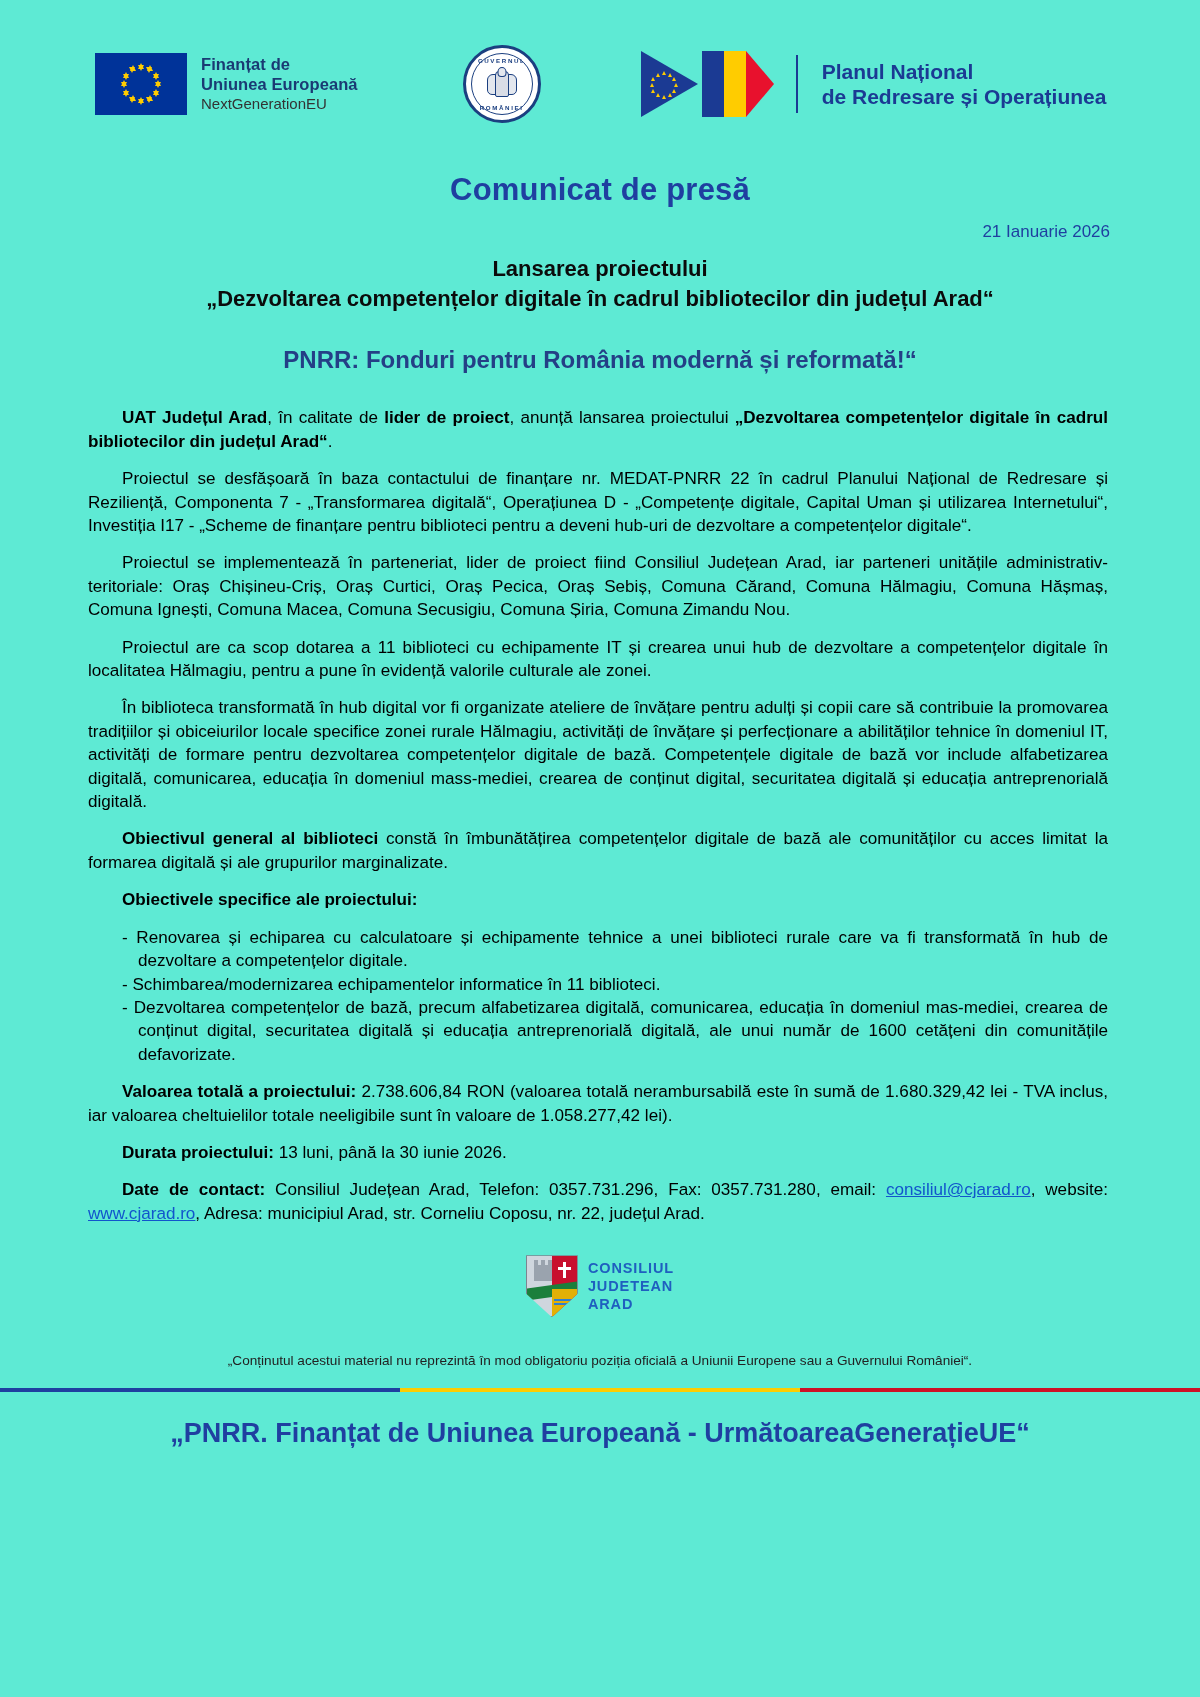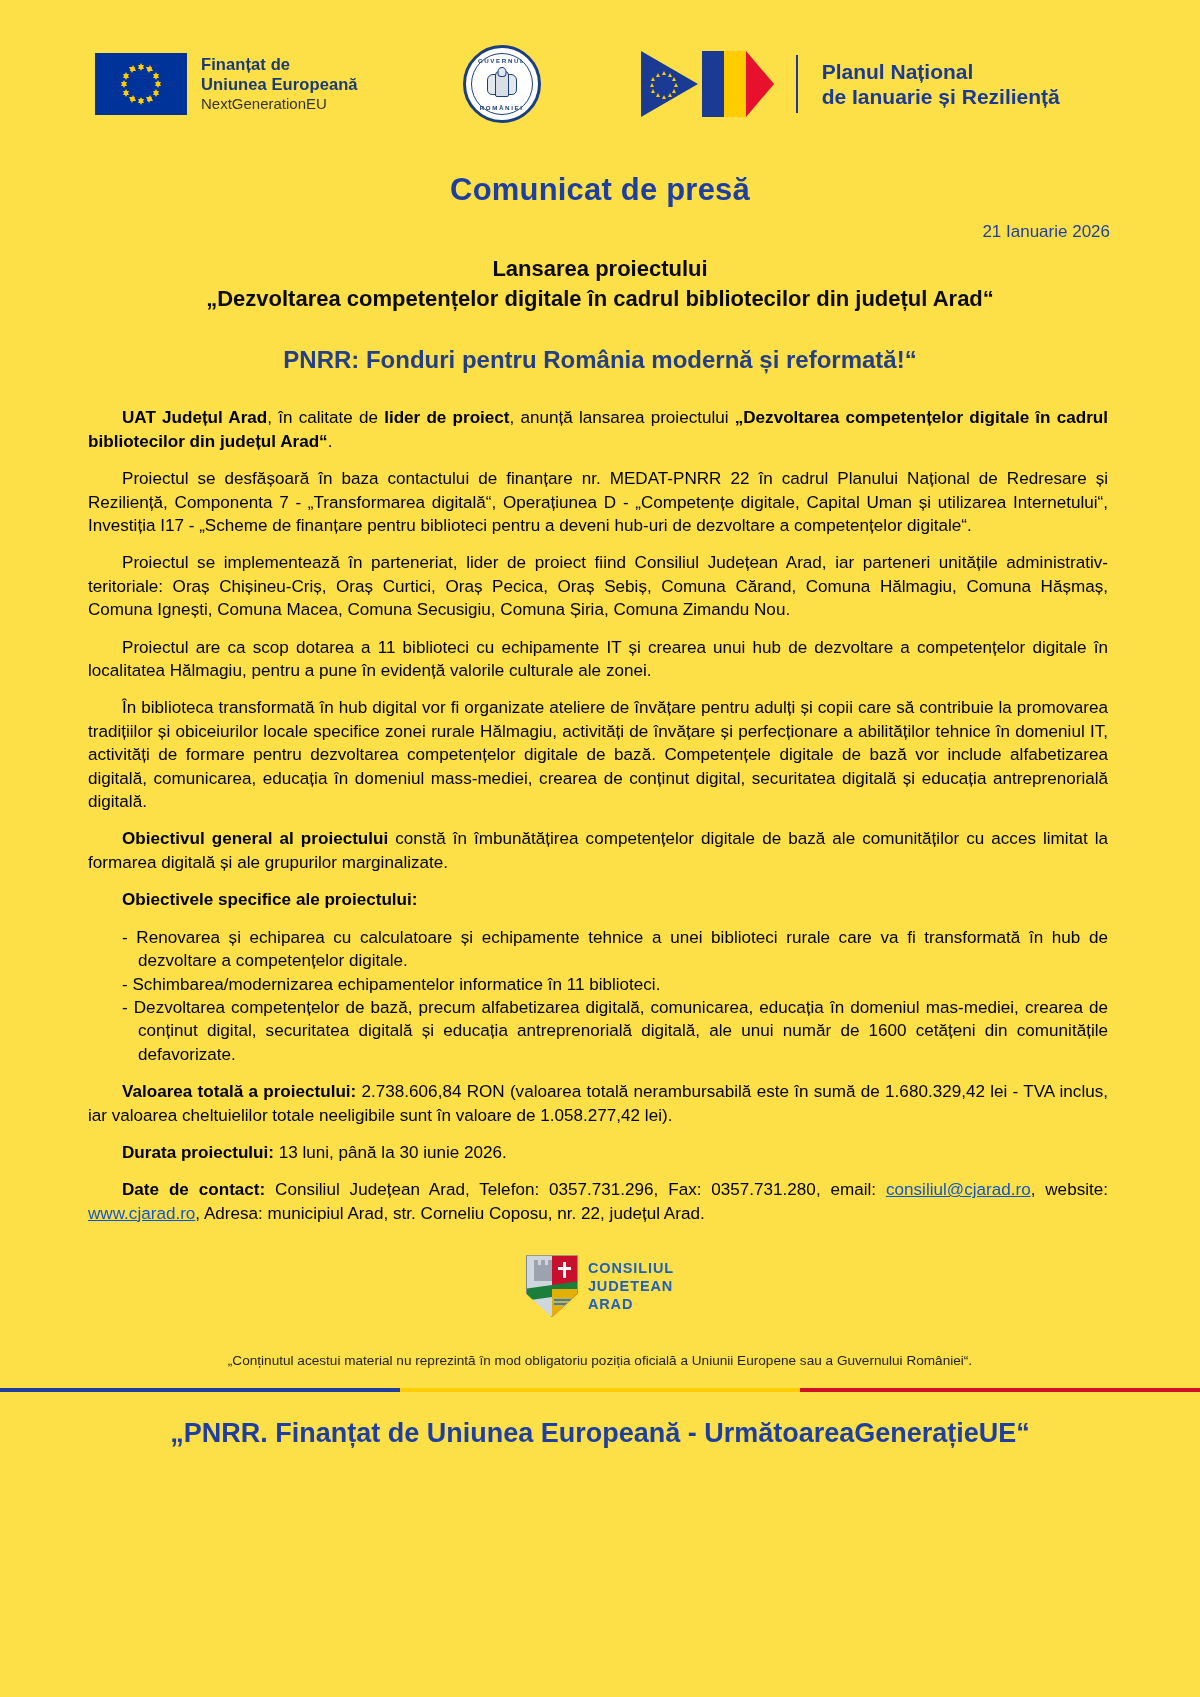--- a/index.html
+++ b/index.html
@@ -13,21 +13,21 @@
     font-family: "Liberation Sans", sans-serif;
     color: #000000;
     -webkit-font-smoothing: antialiased;
   }
   .page {
     width: 1200px;
     min-height: 1697px;
     position: relative;
     box-sizing: border-box;
     padding: 0;
-    background: #fde047;
+    background: #5eead4;
   }
 
   
   .logo-strip {
     display: flex;
     align-items: center;
     padding: 58px 90px 0 95px;
     gap: 0;
     height: 110px;
     box-sizing: border-box;
@@ -447,21 +447,21 @@
         </div>
         <div class="arrow-ro">
           <div class="tri-blue"></div>
           <div class="tri-yellow"></div>
           <div class="tri-red"></div>
         </div>
       </div>
       <div class="pnrr-divider"></div>
       <div class="pnrr-text">
         <div>Planul Național</div>
-        <div>de Ianuarie și Reziliență</div>
+        <div>de Redresare și Operațiunea</div>
       </div>
     </div>
   </div>
 
   <div class="doc-title">Comunicat de presă</div>
   <div class="doc-date">21 Ianuarie 2026</div>
 
   <div class="subtitle-block">
     <div>Lansarea proiectului</div>
     <div>„Dezvoltarea competențelor digitale în cadrul bibliotecilor din județul Arad“</div>
@@ -474,21 +474,21 @@
     <p><b>UAT Județul Arad</b><span>, în calitate de </span><b>lider de proiect</b><span>, anunță lansarea proiectului </span><b>„Dezvoltarea competențelor digitale în cadrul bibliotecilor din județul Arad“</b><span>.</span></p>
 
     <p>Proiectul se desfășoară în baza contactului de finanțare nr. MEDAT-PNRR 22  în cadrul Planului Național de Redresare și Reziliență, Componenta 7 - „Transformarea digitală“, Operațiunea D - „Competențe digitale, Capital Uman și utilizarea Internetului“, Investiția I17 - „Scheme de finanțare pentru biblioteci pentru a deveni hub-uri de dezvoltare a competențelor digitale“.</p>
 
     <p>Proiectul se implementează în parteneriat, lider de proiect fiind Consiliul Județean Arad, iar parteneri unitățile administrativ-teritoriale: Oraș Chișineu-Criș, Oraș Curtici, Oraș Pecica, Oraș Sebiș, Comuna Cărand, Comuna Hălmagiu, Comuna Hășmaș, Comuna Ignești, Comuna Macea, Comuna Secusigiu, Comuna Șiria, Comuna Zimandu Nou.</p>
 
     <p>Proiectul are ca scop dotarea a 11 biblioteci cu echipamente IT și crearea unui hub de dezvoltare a competențelor digitale în localitatea Hălmagiu, pentru a pune în evidență valorile culturale ale zonei.</p>
 
     <p>În biblioteca transformată în hub digital vor fi organizate ateliere de învățare pentru adulți și copii care să contribuie la promovarea tradițiilor și obiceiurilor locale specifice zonei rurale Hălmagiu, activități de învățare și perfecționare a abilităților tehnice în domeniul IT, activități de formare pentru dezvoltarea competențelor digitale de bază. Competențele digitale de bază vor include alfabetizarea digitală, comunicarea, educația în domeniul mass-mediei, crearea de conținut digital, securitatea digitală și educația antreprenorială digitală.</p>
 
-    <p><b>Obiectivul general al proiectului</b><span> constă în îmbunătățirea competențelor digitale de bază ale comunităților cu acces limitat la formarea digitală și ale grupurilor marginalizate.</span></p>
+    <p><b>Obiectivul general al biblioteci</b><span> constă în îmbunătățirea competențelor digitale de bază ale comunităților cu acces limitat la formarea digitală și ale grupurilor marginalizate.</span></p>
 
     <p class="obj-heading">Obiectivele specifice ale proiectului:</p>
     <ul class="obj-list">
       <li>- Renovarea și echiparea cu calculatoare și echipamente tehnice a unei biblioteci rurale care va fi transformată în hub de dezvoltare a competențelor digitale.</li>
       <li>- Schimbarea/modernizarea echipamentelor informatice în 11 biblioteci.</li>
       <li>- Dezvoltarea competențelor de bază, precum alfabetizarea digitală, comunicarea, educația în domeniul mas-mediei, crearea de conținut digital, securitatea digitală și educația antreprenorială digitală, ale unui număr de 1600 cetățeni din comunitățile defavorizate.</li>
     </ul>
 
     <p><b>Valoarea totală a proiectului:</b><span> 2.738.606,84 RON (valoarea totală nerambursabilă este în sumă de 1.680.329,42 lei - TVA inclus, iar valoarea cheltuielilor totale neeligibile sunt în valoare de 1.058.277,42 lei).</span></p>
 

